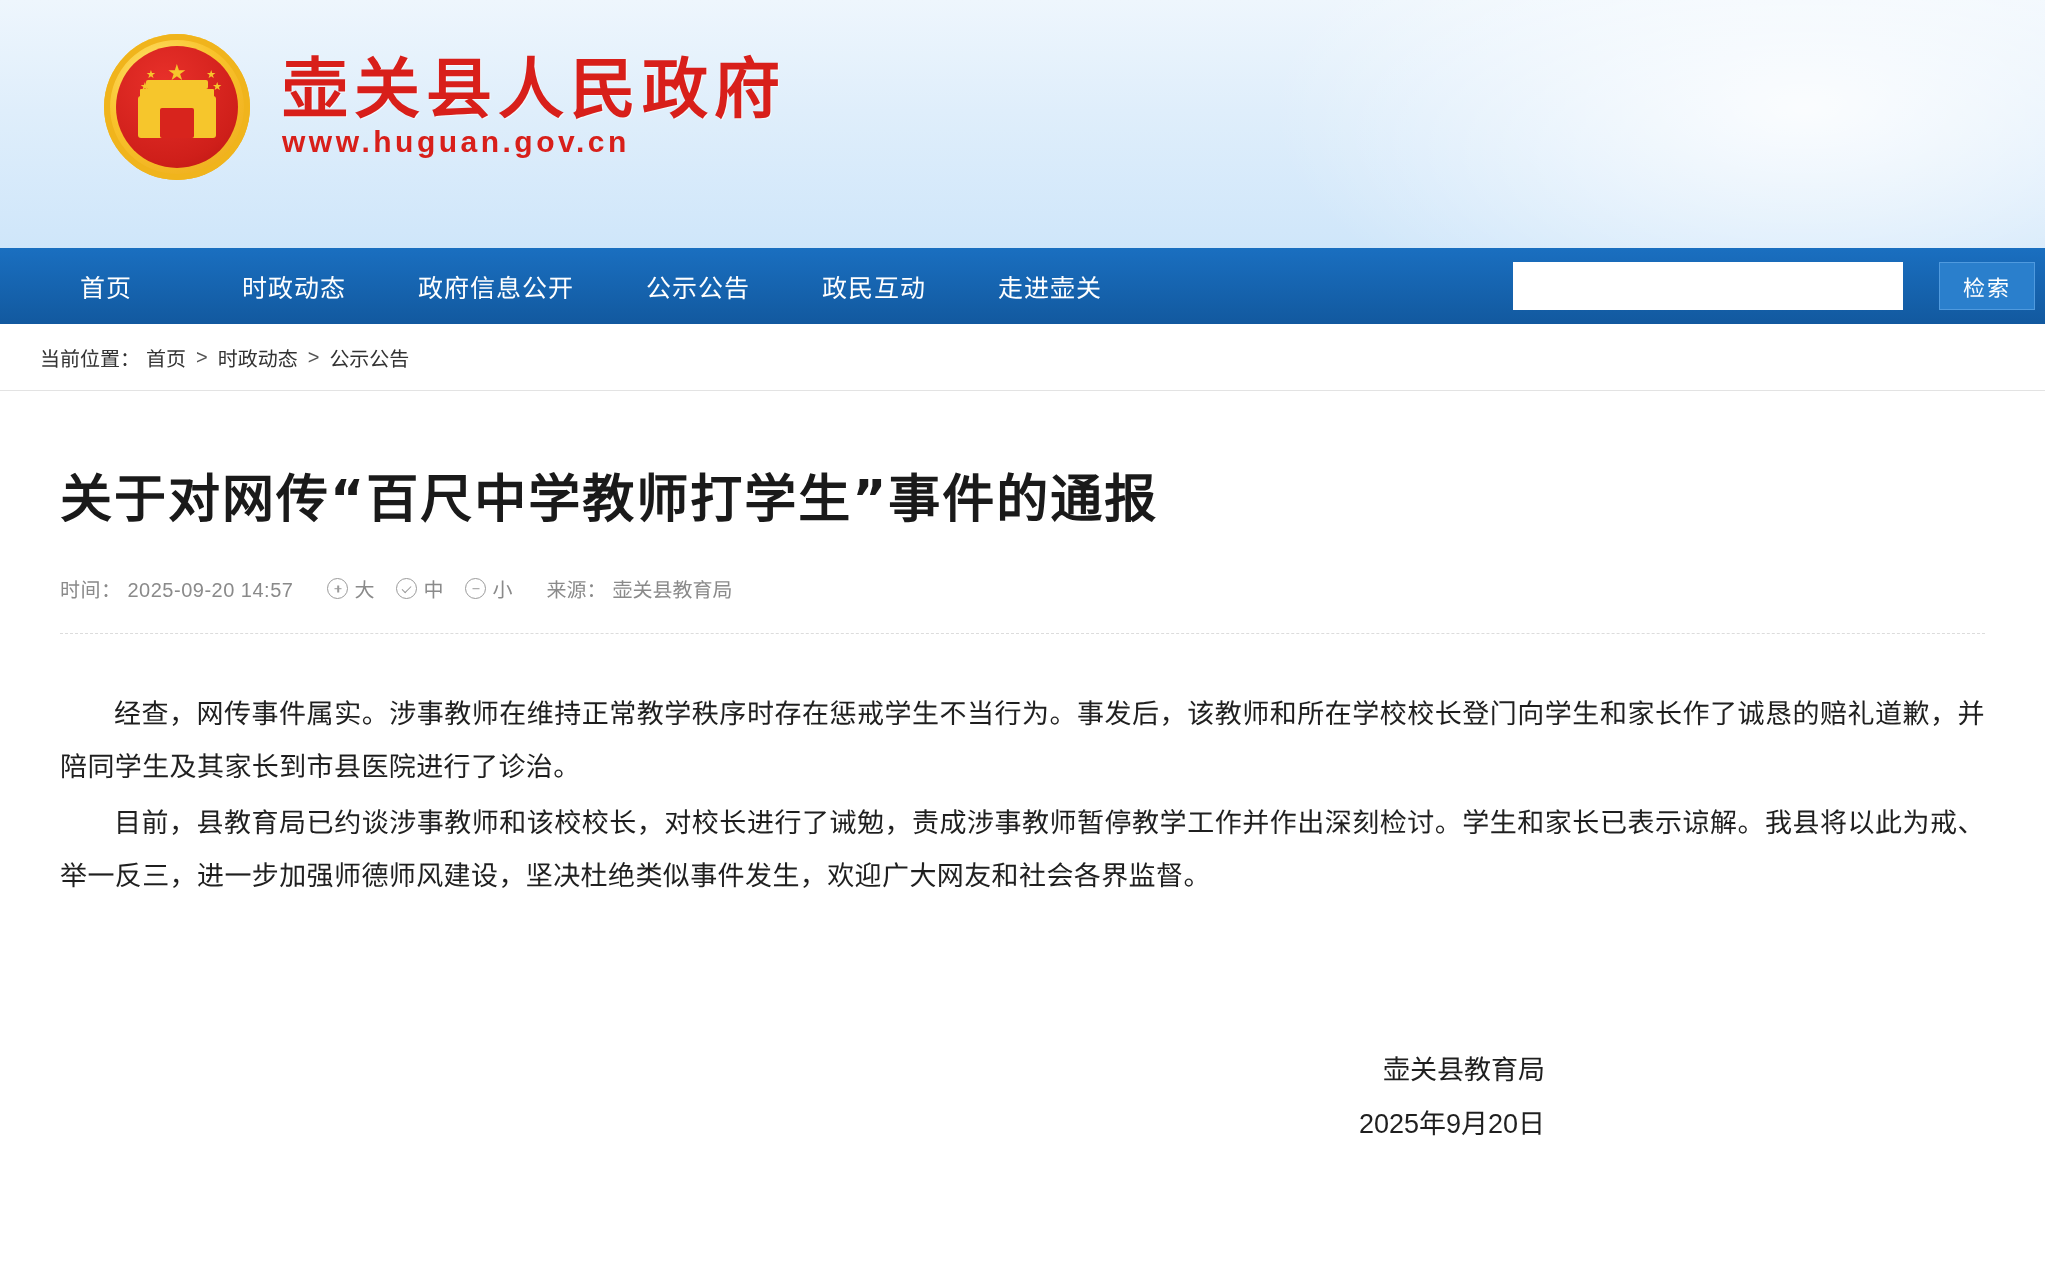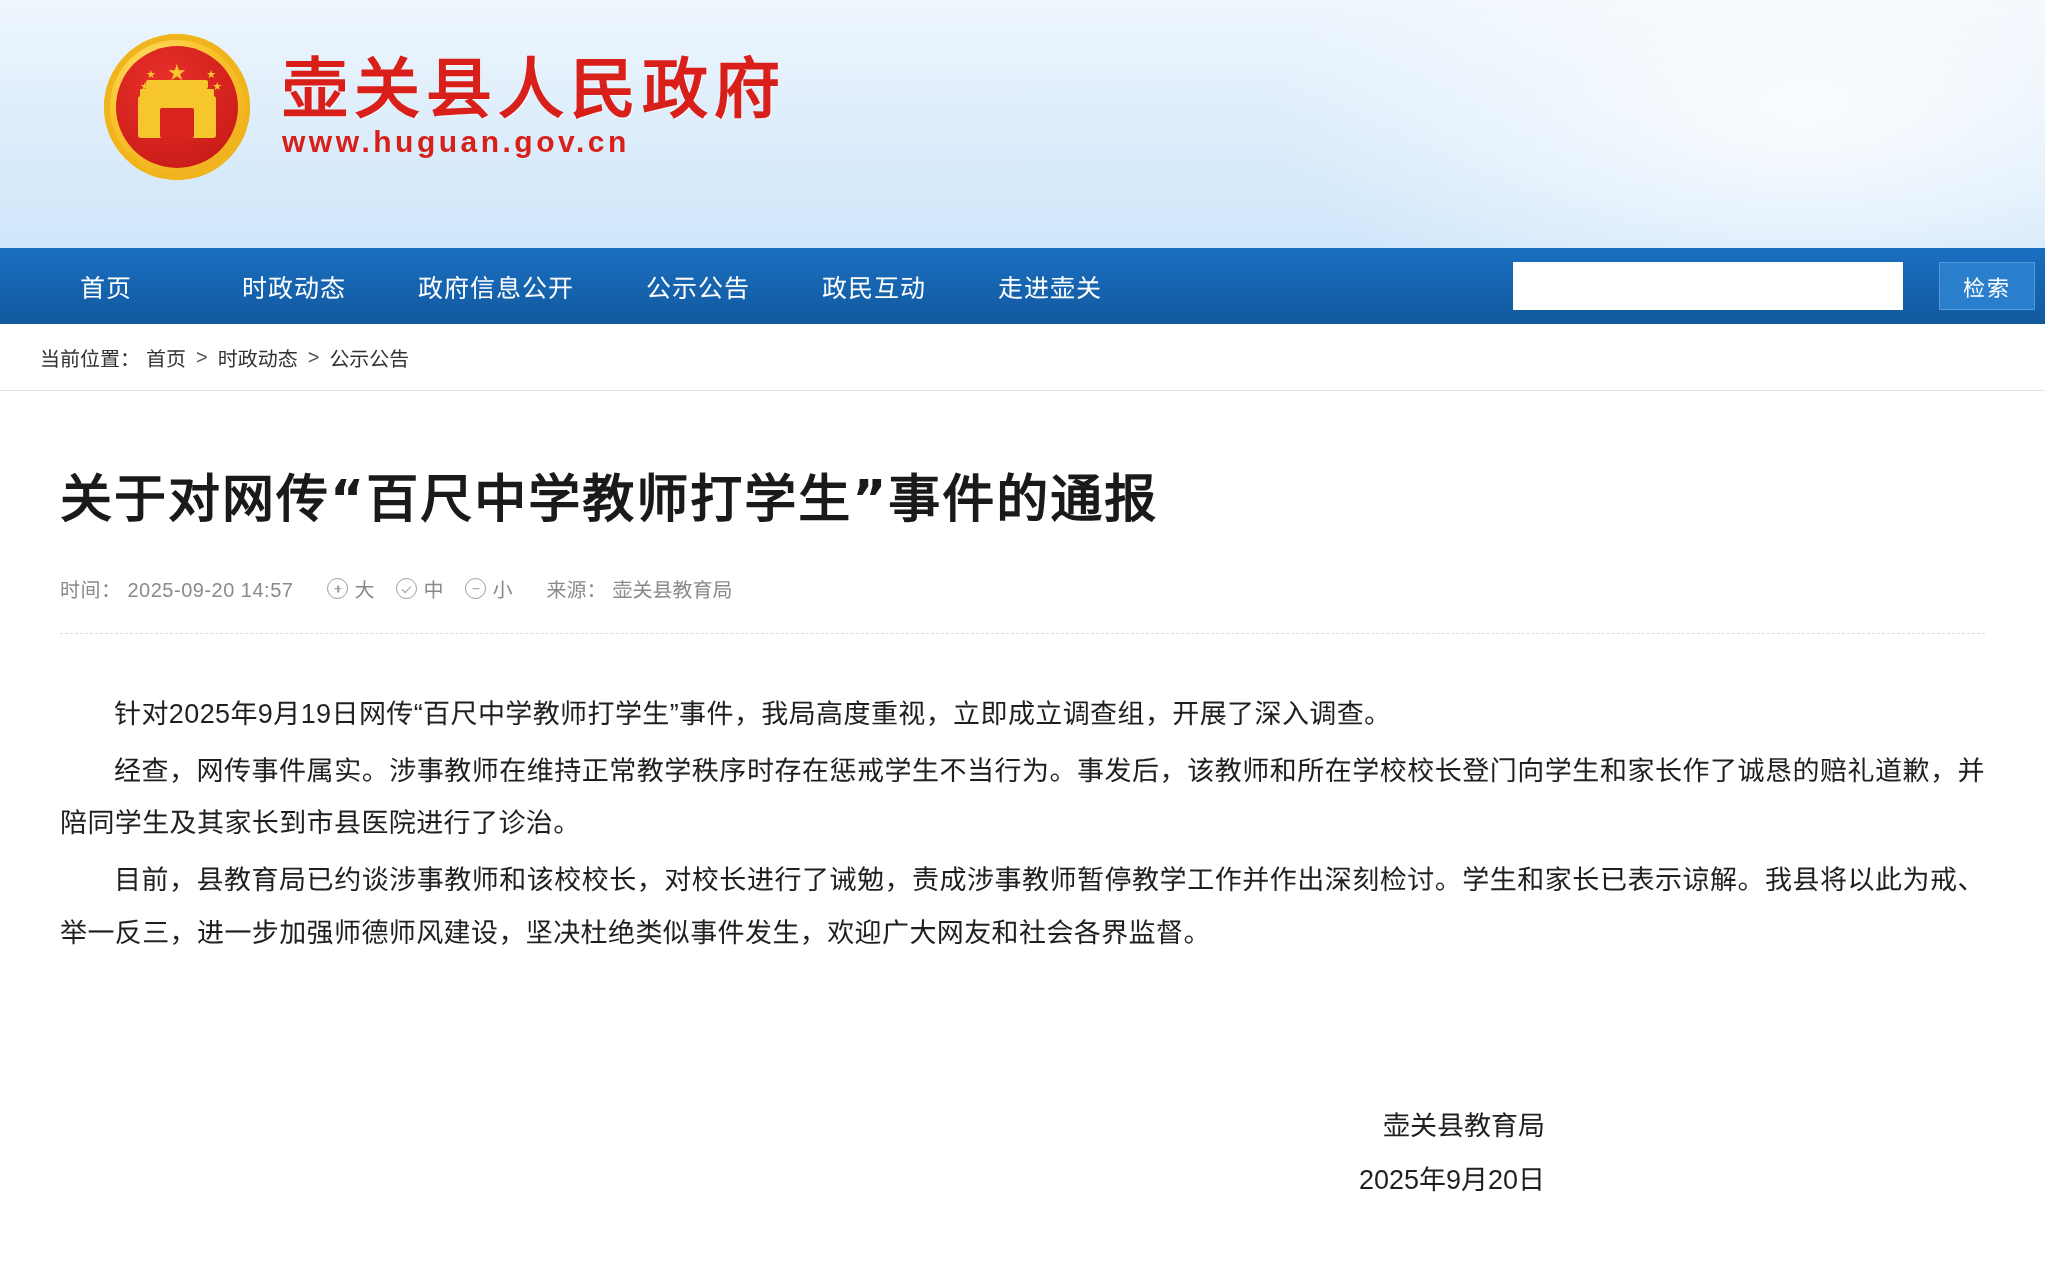--- a/index.html
+++ b/index.html
@@ -371,21 +371,20 @@
         <span class="fs-icon"></span>
         <span>小</span>
       </span>
     </span>
     <span class="meta-source">
       <span>来源：</span><span class="val">壶关县教育局</span>
     </span>
   </div>
 
   <div class="article-body">
-    <p>针对2025年9月19日网传“百尺中学教师打学生”事件，我局高度重视，立即成立调查组，开展了深入调查。</p>
     <p>经查，网传事件属实。涉事教师在维持正常教学秩序时存在惩戒学生不当行为。事发后，该教师和所在学校校长登门向学生和家长作了诚恳的赔礼道歉，并陪同学生及其家长到市县医院进行了诊治。</p>
     <p>目前，县教育局已约谈涉事教师和该校校长，对校长进行了诫勉，责成涉事教师暂停教学工作并作出深刻检讨。学生和家长已表示谅解。我县将以此为戒、举一反三，进一步加强师德师风建设，坚决杜绝类似事件发生，欢迎广大网友和社会各界监督。</p>
   </div>
 
   <div class="signature">
     <div>壶关县教育局</div>
     <div>2025年9月20日</div>
   </div>
 </div>
 

